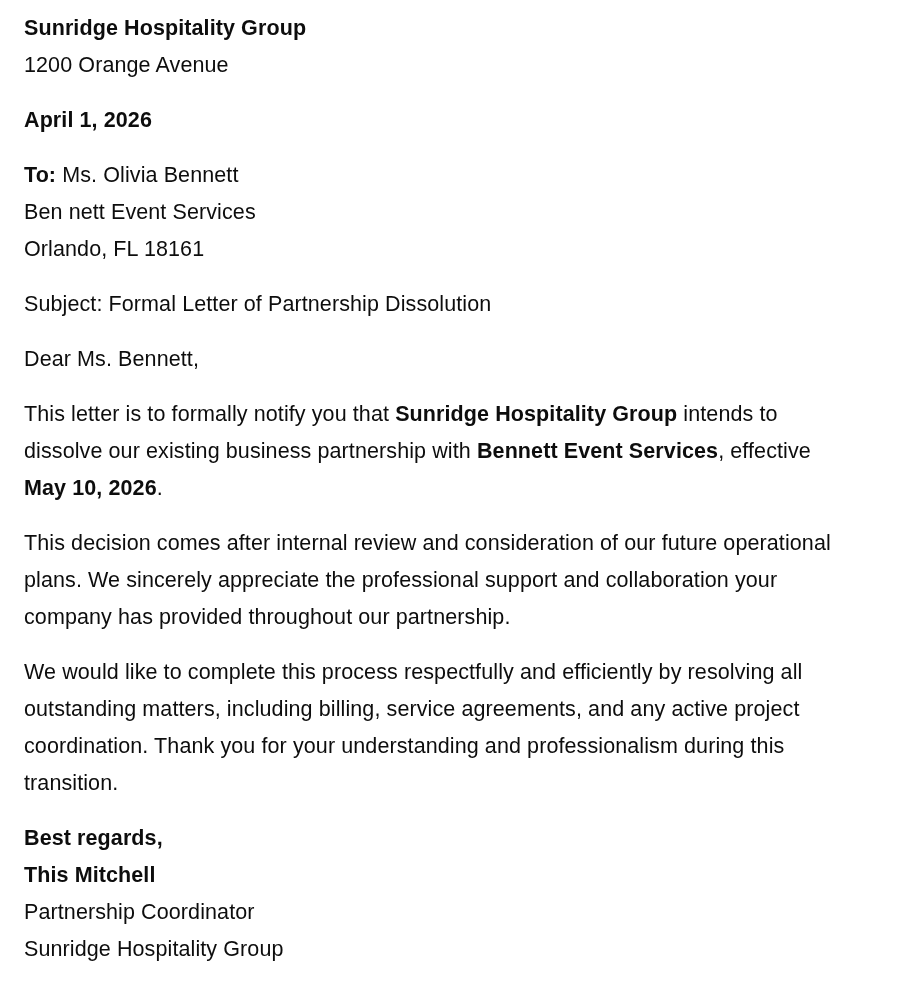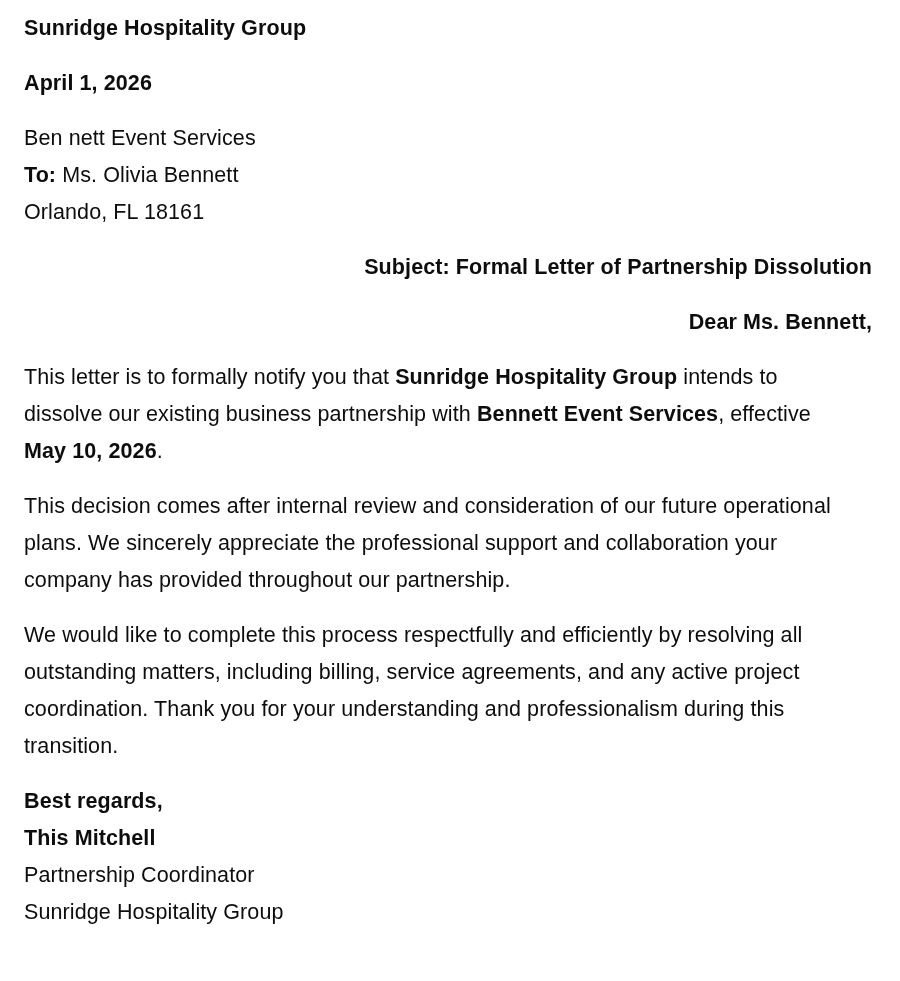--- a/index.html
+++ b/index.html
@@ -48,22 +48,21 @@
   }
 
   
   .date-block .line {
     font-weight: bold;
   }
 
   
   .subject-line,
   .salutation-line {
-    font-weight: bold;
-    text-align: right;
+    font-weight: normal;
   }
 
   
   .paragraph {
     font-size: 21.5px;
     line-height: 37px;
     letter-spacing: 0.1px;
     margin: 0 0 18px 0;
     max-width: 828px;
     text-align: left;
@@ -74,29 +73,30 @@
     font-weight: bold;
   }
 </style>
 </head>
 <body>
 
 <div class="letter">
 
   <div class="block letterhead">
     <div class="line">Sunridge Hospitality Group</div>
+    <div class="line">1200 Orange Avenue</div>
   </div>
 
   <div class="block date-block">
     <div class="line">April 1, 2026</div>
   </div>
 
   <div class="block recipient">
+    <div class="line"><span class="bold">To:</span><span> Ms. Olivia Bennett</span></div>
     <div class="line">Ben nett Event Services</div>
-    <div class="line"><span class="bold">To:</span><span> Ms. Olivia Bennett</span></div>
     <div class="line">Orlando, FL 18161</div>
   </div>
 
   <div class="block subject">
     <div class="line subject-line">Subject: Formal Letter of Partnership Dissolution</div>
   </div>
 
   <div class="block salutation">
     <div class="line salutation-line">Dear Ms. Bennett,</div>
   </div>

